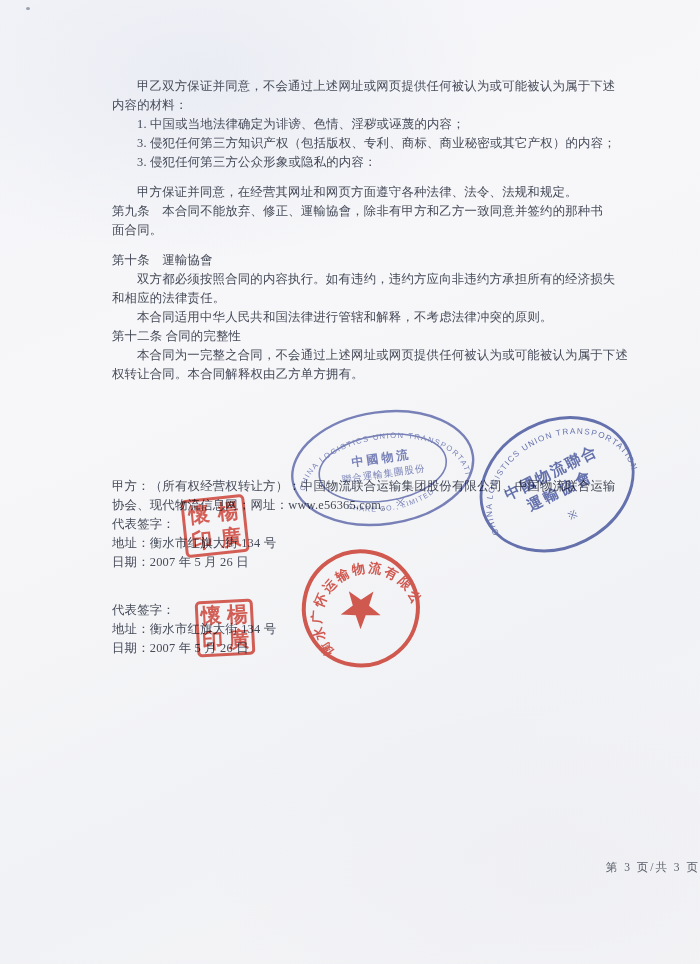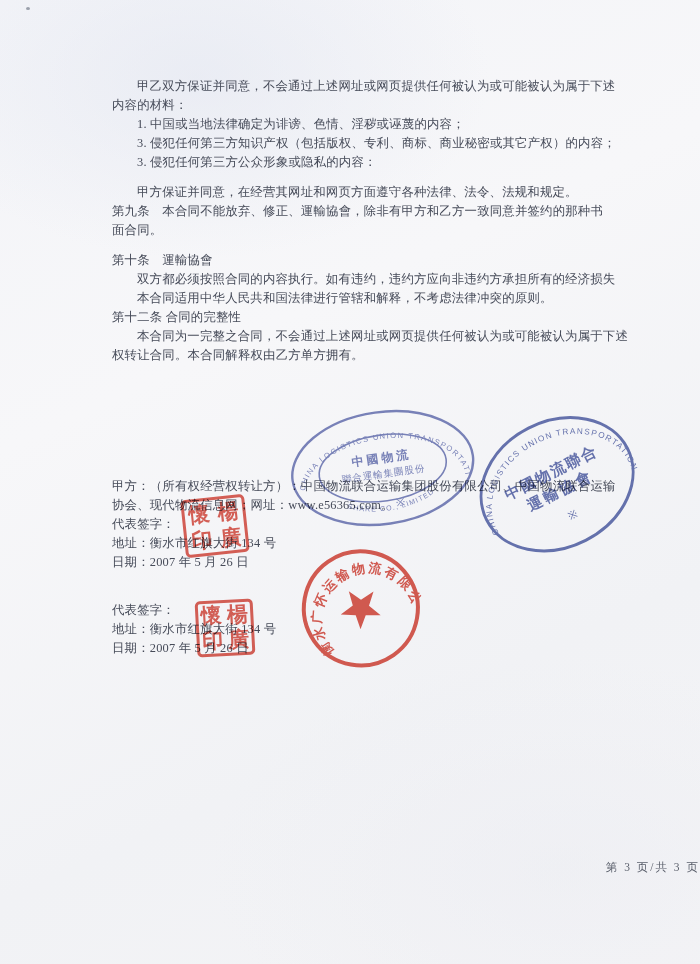--- a/index.html
+++ b/index.html
@@ -60,20 +60,21 @@
         <div class="doc-line indent">3. 侵犯任何第三方公众形象或隐私的内容：</div>
       </div>
       <div class="block" style="top: 183px;">
         <div class="doc-line indent">甲方保证并同意，在经营其网址和网页方面遵守各种法律、法令、法规和规定。</div>
         <div class="doc-line">第九条　本合同不能放弃、修正、運輸協會，除非有甲方和乙方一致同意并签约的那种书</div>
         <div class="doc-line">面合同。</div>
       </div>
       <div class="block" style="top: 251px;">
         <div class="doc-line">第十条　運輸協會</div>
         <div class="doc-line indent">双方都必须按照合同的内容执行。如有违约，违约方应向非违约方承担所有的经济损失</div>
+        <div class="doc-line">和相应的法律责任。</div>
         <div class="doc-line indent">本合同适用中华人民共和国法律进行管辖和解释，不考虑法律冲突的原则。</div>
         <div class="doc-line">第十二条 合同的完整性</div>
         <div class="doc-line indent">本合同为一完整之合同，不会通过上述网址或网页提供任何被认为或可能被认为属于下述</div>
         <div class="doc-line">权转让合同。本合同解释权由乙方单方拥有。</div>
       </div>
       <div class="block" style="top: 477px;">
         <div class="doc-line">甲方：（所有权经营权转让方）：中国物流联合运输集团股份有限公司、中国物流联合运输</div>
         <div class="doc-line">协会、现代物流信息网；网址：www.e56365.com。</div>
         <div class="doc-line">代表签字：</div>
         <div class="doc-line">地址：衡水市红旗大街 134 号</div>

